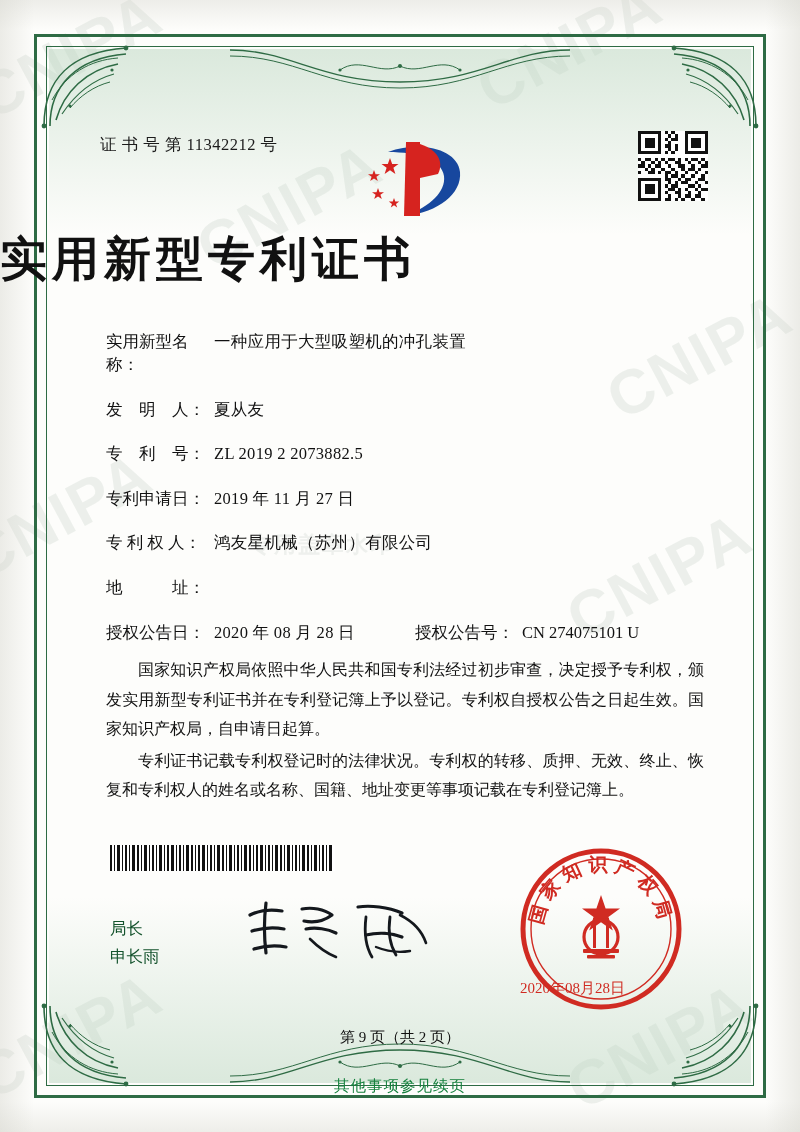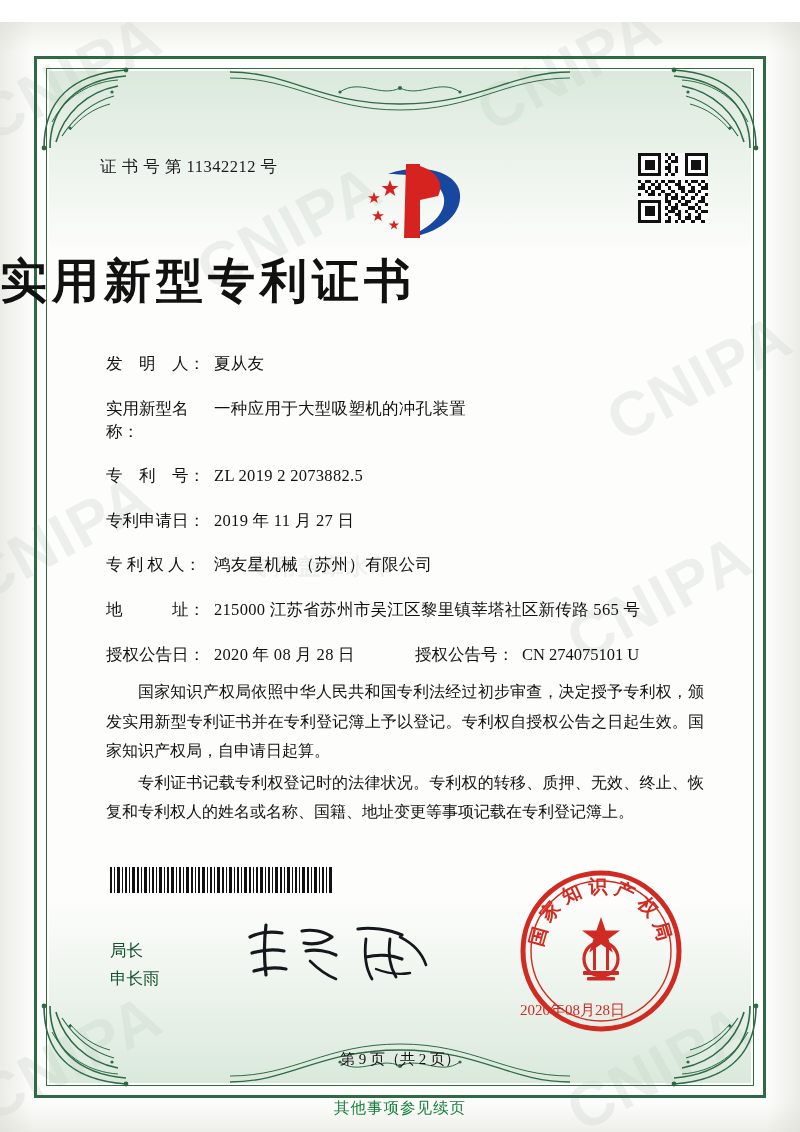--- a/index.html
+++ b/index.html
@@ -13,21 +13,20 @@
     font-family: "Liberation Serif", "DejaVu Serif", serif;
     position: relative;
     overflow: hidden;
   }
 
   
   #certificate {
     position: absolute;
     inset: 0;
     background: #fdfdfb;
-    margin-top: 22px;
   }
 
   
   .watermark-layer {
     position: absolute;
     inset: 0;
     pointer-events: none;
     overflow: hidden;
     z-index: 1;
   }
@@ -499,42 +498,41 @@
         <polygon points="40,34 41.5,38.2 46,38.2 42.4,40.8 43.8,45 40,42.4 36.2,45 37.6,40.8 34,38.2 38.5,38.2"></polygon>
         <polygon points="44,52 45.5,56.2 50,56.2 46.4,58.8 47.8,63 44,60.4 40.2,63 41.6,58.8 38,56.2 42.5,56.2"></polygon>
         <polygon points="60,62 61.3,65.6 65.2,65.6 62,67.9 63.2,71.6 60,69.3 56.8,71.6 58,67.9 54.8,65.6 58.7,65.6"></polygon>
       </g>
     </svg>
 
     <div class="title">实用新型专利证书</div>
 
     <div class="fields">
       <div class="field-row">
+        <span class="field-label">实用新型名称：</span>
+        <span class="field-value">一种应用于大型吸塑机的冲孔装置</span>
+      </div>
+      <div class="field-row">
         <span class="field-label">发　明　人：</span>
         <span class="field-value">夏从友</span>
-      </div>
-      <div class="field-row">
-        <span class="field-label">实用新型名称：</span>
-        <span class="field-value">一种应用于大型吸塑机的冲孔装置</span>
       </div>
       <div class="field-row">
         <span class="field-label">专　利　号：</span>
         <span class="field-value">ZL 2019 2 2073882.5</span>
       </div>
       <div class="field-row">
         <span class="field-label">专利申请日：</span>
         <span class="field-value">2019 年 11 月 27 日</span>
       </div>
       <div class="field-row">
         <span class="field-label">专 利 权 人：</span>
         <span class="field-value">鸿友星机械（苏州）有限公司</span>
       </div>
       <div class="field-row">
         <span class="field-label">地　　　址：</span>
-        <span class="field-value">215000 江苏省苏州市吴江区黎里镇莘塔社区新传路 565 号</span>
       </div>
       <div class="field-row dual">
         <span class="field-label">授权公告日：</span>
         <span class="field-value">2020 年 08 月 28 日</span>
         <span class="sub-label">授权公告号：</span>
         <span class="sub-value">CN 274075101 U</span>
       </div>
     </div>
 
     <div class="paragraphs">

